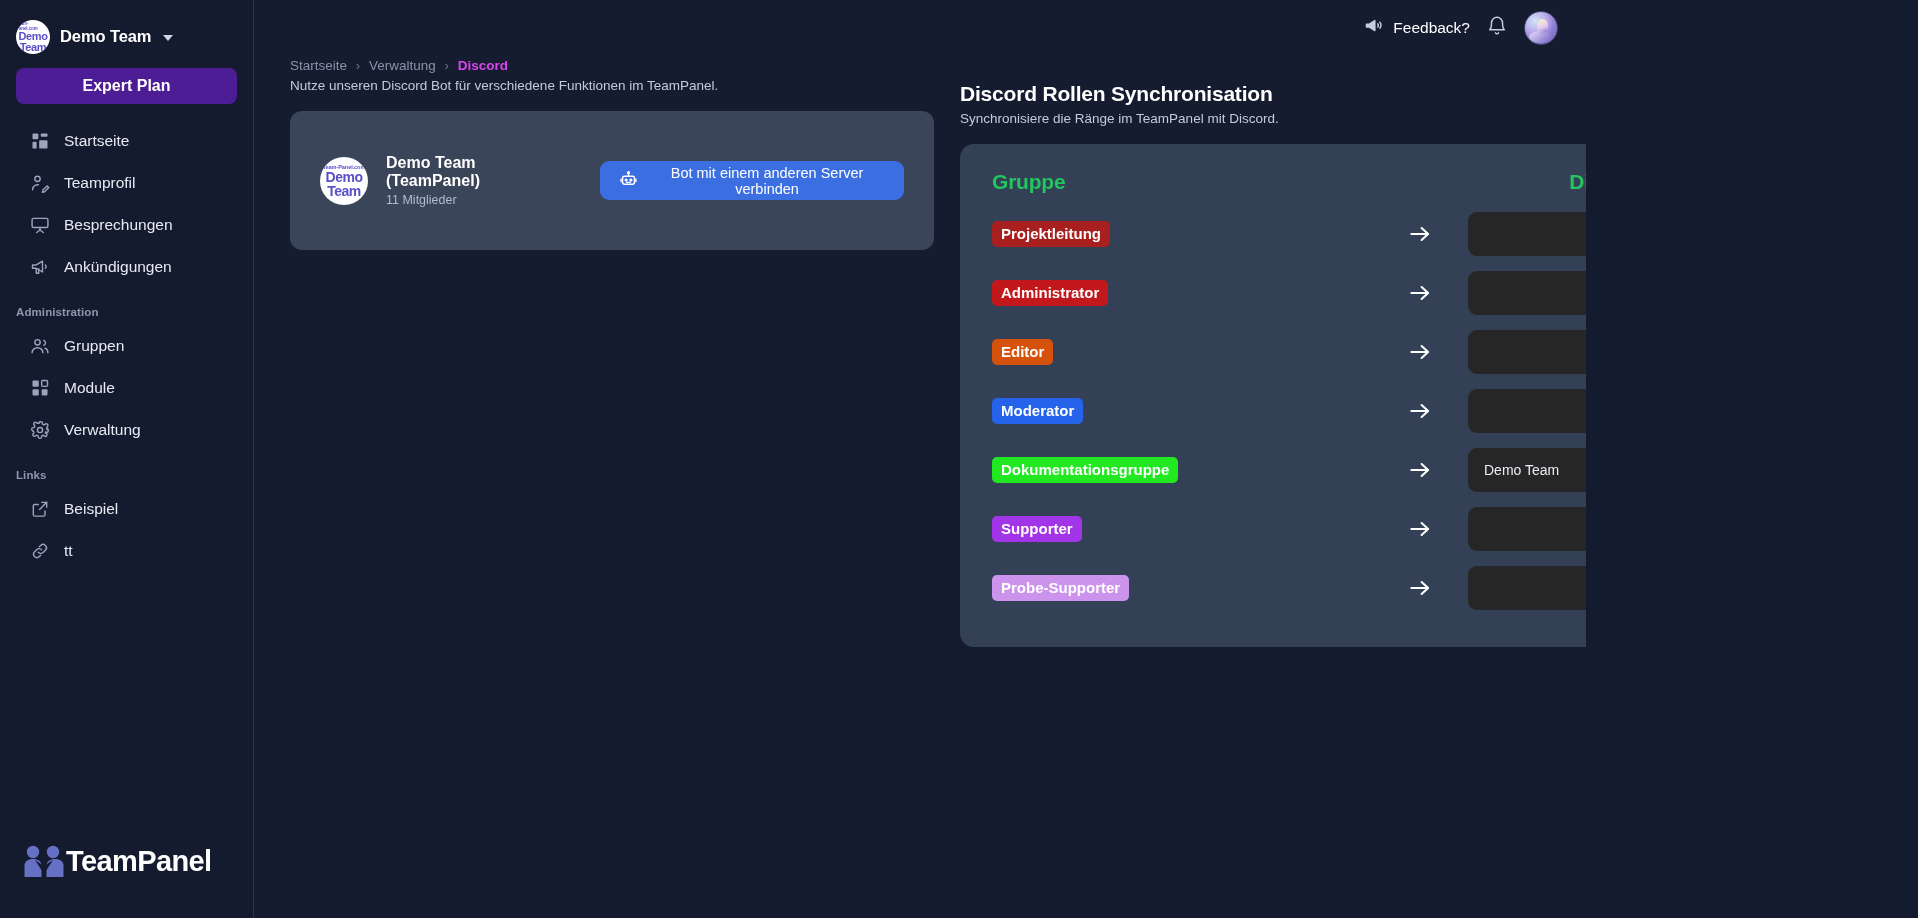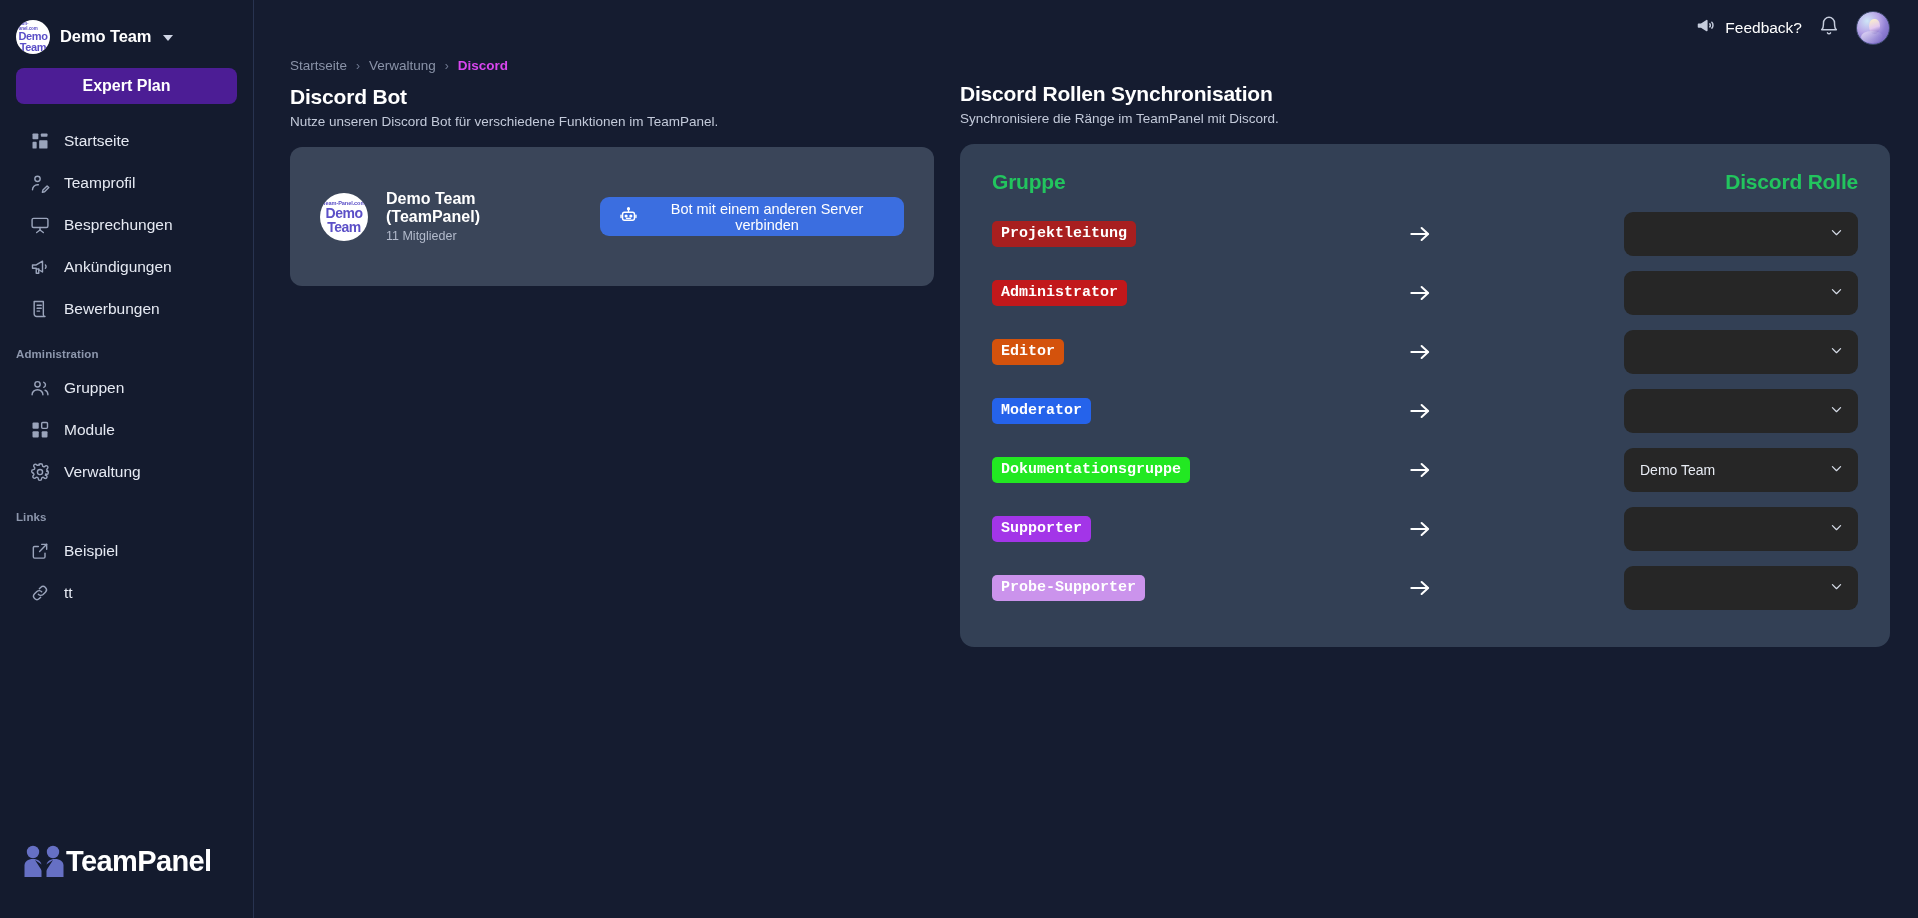--- a/index.html
+++ b/index.html
@@ -2,21 +2,21 @@
 <html><head>
 <meta charset="utf-8">
 <style>
   * { box-sizing: border-box; margin: 0; padding: 0; }
   html, body {
     width: 1918px; height: 918px;
     background: #141b2e;
     font-family: "Liberation Sans", sans-serif;
     overflow: hidden;
   }
-  .app { display: flex; width: 1918px; height: 918px; }
+  .app { display: flex; width: 1586px; height: 918px; }
 
   
   .sidebar {
     width: 254px; height: 918px;
     background: #141b2e;
     border-right: 1px solid #283350;
     display: flex; flex-direction: column;
     flex: 0 0 254px;
     position: relative;
   }
@@ -156,21 +156,21 @@
   .sync-row {
     display: flex; align-items: center;
     height: 59px;
   }
   .grp-cell { width: 380px; flex: 0 0 380px; display: flex; align-items: center; }
   .badge {
     display: inline-flex; align-items: center;
     height: 26px; padding: 0 9px;
     border-radius: 5px;
     font-size: 15px; font-weight: 700;
-    color: #fff; white-space: nowrap; font-family: Liberation Mono, monospace;
+    color: #fff; white-space: nowrap;
   }
   .arrow-cell { flex: 0 0 96px; display: flex; align-items: center; justify-content: center; color: #fff; }
   .sel-cell { flex: 1; display: flex; justify-content: flex-end; }
   .rolesel {
     width: 234px; height: 44px;
     background: #262626; border: none; border-radius: 9px;
     display: flex; align-items: center; justify-content: space-between;
     padding: 0 14px 0 16px; cursor: pointer;
     color: #e8ecf4; font-size: 14px;
     font-family: "Liberation Sans", sans-serif;
@@ -236,29 +236,20 @@
         <span class="ico">
           <svg viewBox="0 0 24 24" fill="none" stroke="currentColor" stroke-width="1.7" stroke-linecap="round" stroke-linejoin="round">
               <path d="M3 9.5h4.5L15 5v13l-7.5-4.5H3z"></path>
               <path d="M7.5 14v5.5h3V14"></path>
               <path d="M18.5 9.5c1 .9 1 3.1 0 4"></path>
             </svg>
         </span>
         <span>Ankündigungen</span>
       </a>
 
-      <a class="nav-item">
-        <span class="ico">
-          <svg viewBox="0 0 24 24" fill="none" stroke="currentColor" stroke-width="1.7" stroke-linecap="round" stroke-linejoin="round">
-              <path d="M5 3h11v16a2 2 0 0 0 2 2H8a3 3 0 0 1-3-3z"></path>
-              <path d="M8.5 7.5h5M8.5 11h5M8.5 14.5h3"></path>
-            </svg>
-        </span>
-        <span>Bewerbungen</span>
-      </a>
 
       <div class="nav-group-label">Administration</div>
 
 
       <a class="nav-item">
         <span class="ico">
           <svg viewBox="0 0 24 24" fill="none" stroke="currentColor" stroke-width="1.7" stroke-linecap="round" stroke-linejoin="round">
               <circle cx="9" cy="7.5" r="3.2"></circle>
               <path d="M2.5 20c0-3.4 2.9-6 6.5-6s6.5 2.6 6.5 6"></path>
               <path d="M16.5 5.2a3.2 3.2 0 0 1 0 6"></path>
@@ -355,21 +346,20 @@
 
       <section class="col-left">
         <div class="breadcrumb">
           <span class="bc-link">Startseite</span>
           <span class="bc-sep">›</span>
           <span class="bc-link">Verwaltung</span>
           <span class="bc-sep">›</span>
           <span class="bc-current">Discord</span>
         </div>
 
-        <h1 class="sec-title">Discord Bot</h1>
         <p class="sec-sub">Nutze unseren Discord Bot für verschiedene Funktionen im TeamPanel.</p>
 
         <div class="card-bot">
           <div class="bot-logo">
             <span class="tld">Team-Panel.com</span>
             <span class="l1">Demo</span>
             <span class="l2">Team</span>
           </div>
           <div class="bot-info">
             <div class="bot-name">Demo Team (TeamPanel)</div>

